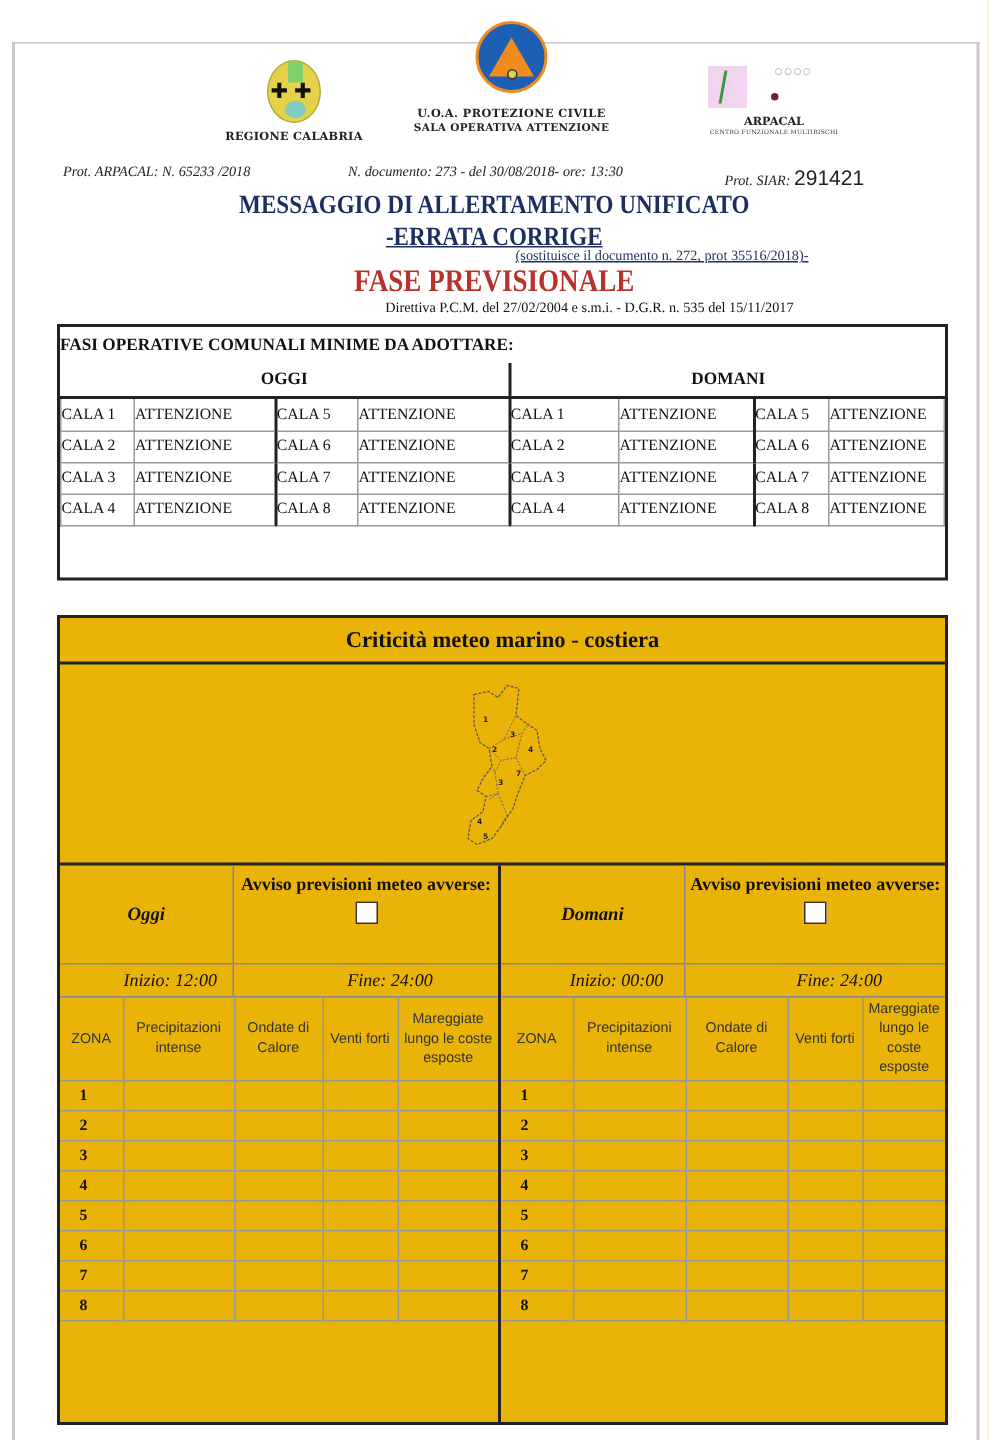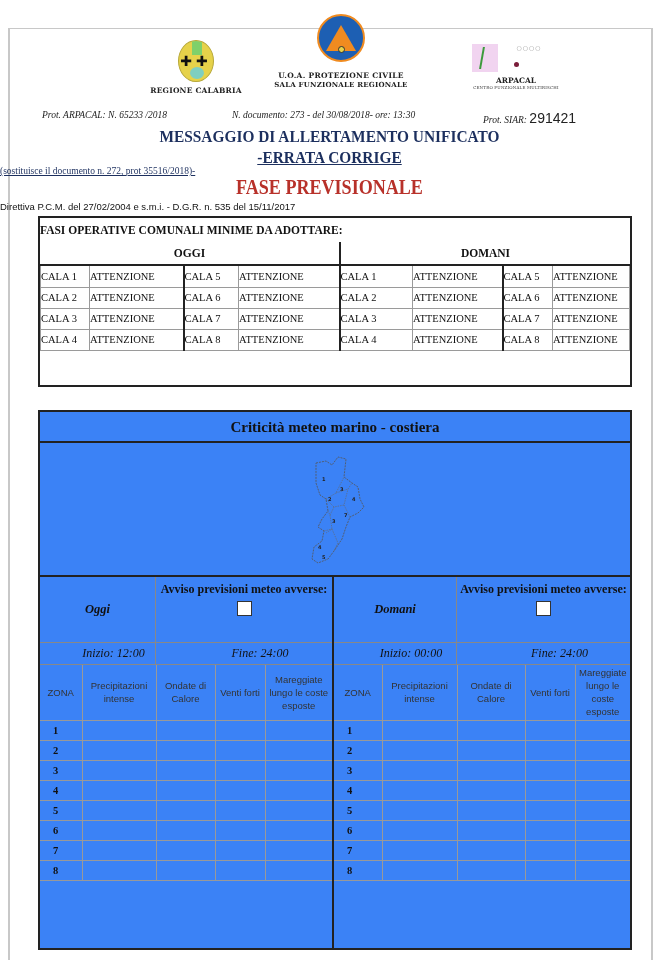--- a/index.html
+++ b/index.html
@@ -70,30 +70,30 @@
 
   .title-main {
     position: absolute; top: 126px; left: 0; width: 659px; text-align: center;
     font-family: "Liberation Serif", serif; font-weight: bold; color: #1c2f5e; font-size: 17.5px; transform: scaleX(.88);
   }
   .title-errata {
     position: absolute; top: 147px; left: 0; width: 659px; text-align: center;
     font-family: "Liberation Serif", serif; font-weight: bold; color: #1c2f5e; font-size: 17.5px; text-decoration: underline; transform: scaleX(.88);
   }
   .title-sost {
-    position: absolute; top: 166px; left: 0; width: 539px; text-align: left;
+    position: absolute; top: 166px; left: 0; width: 539px; text-align: right;
     font-family: "Liberation Serif", serif; color: #1c2f5e; font-size: 9.5px; text-decoration: underline;
   }
   .title-fase {
     position: absolute; top: 175px; left: 0; width: 659px; text-align: center;
     font-family: "Liberation Serif", serif; font-weight: bold; color: #b8312a; font-size: 21px; transform: scaleX(.86);
   }
   .title-dir {
-    position: absolute; top: 201px; left: 0; width: 529px; text-align: left;
-    font-family: Liberation Sans, sans-serif; color: #111; font-size: 9.5px;
+    position: absolute; top: 201px; left: 0; width: 529px; text-align: right;
+    font-family: Liberation Serif, serif; color: #111; font-size: 9.5px;
   }
 
   
   .fasi {
     position: absolute; left: 38px; top: 216px; width: 594px; height: 171px; border: 2px solid #222; background: #fff;
   }
   .fasi-head {
     height: 24px; font-family: "Liberation Serif", serif; font-weight: bold; font-size: 11.5px; line-height: 24px;
   }
   .fasi-note {
@@ -106,21 +106,21 @@
   }
   .fasi-grid .colhead + .colhead { border-left: 2px solid #222; }
   table.cala { border-collapse: collapse; width: 100%; font-family: "Liberation Serif", serif; font-size: 10.5px; }
   table.cala td { height: 21px; text-align: left; border: 1px solid #9a9a9a; padding: 0; white-space: nowrap; }
   table.cala tr:first-child td { border-top: none; }
   table.cala td.sep { border-left: 2px solid #222; }
   table.cala td.gsep { border-left: 2px solid #222; }
 
   
   .crit {
-    position: absolute; left: 38px; top: 410px; width: 594px; height: 540px; border: 2px solid #222; background: #3b82f6;
+    position: absolute; left: 38px; top: 410px; width: 594px; height: 540px; border: 2px solid #222; background: #eab308;
   }
   .crit-title {
     height: 31px; line-height: 31px; text-align: center; font-family: "Liberation Serif", serif; font-weight: bold; font-size: 15px;
     border-bottom: 2px solid #222;
   }
   .map-area { height: 134px; position: relative; border-bottom: 2px solid #222; }
   .map-area svg { position: absolute; left: 264px; top: 12px; }
 
   .halves { display: grid; grid-template-columns: 292px 1fr; height: 371px; }
   .half { position: relative; }
@@ -159,21 +159,21 @@
   </div>
   <div class="logo-label">REGIONE CALABRIA</div>
 </div>
 
 <div class="logo logo-pc">
   <div class="disc">
     <div class="tri"></div>
       <div class="dot"></div>
   </div>
   <div class="line1">U.O.A. PROTEZIONE CIVILE</div>
-  <div class="line2">SALA FUNZIONALE REGIONALE</div>
+  <div class="line2">SALA OPERATIVA ATTENZIONE</div>
 </div>
 
 <div class="logo logo-arpacal">
   <div class="sq"></div>
   <div class="mol">○○○○</div>
   <div class="moldot"></div>
   <div class="t1">ARPACAL</div>
   <div class="t2">CENTRO FUNZIONALE MULTIRISCHI</div>
 </div>
 

